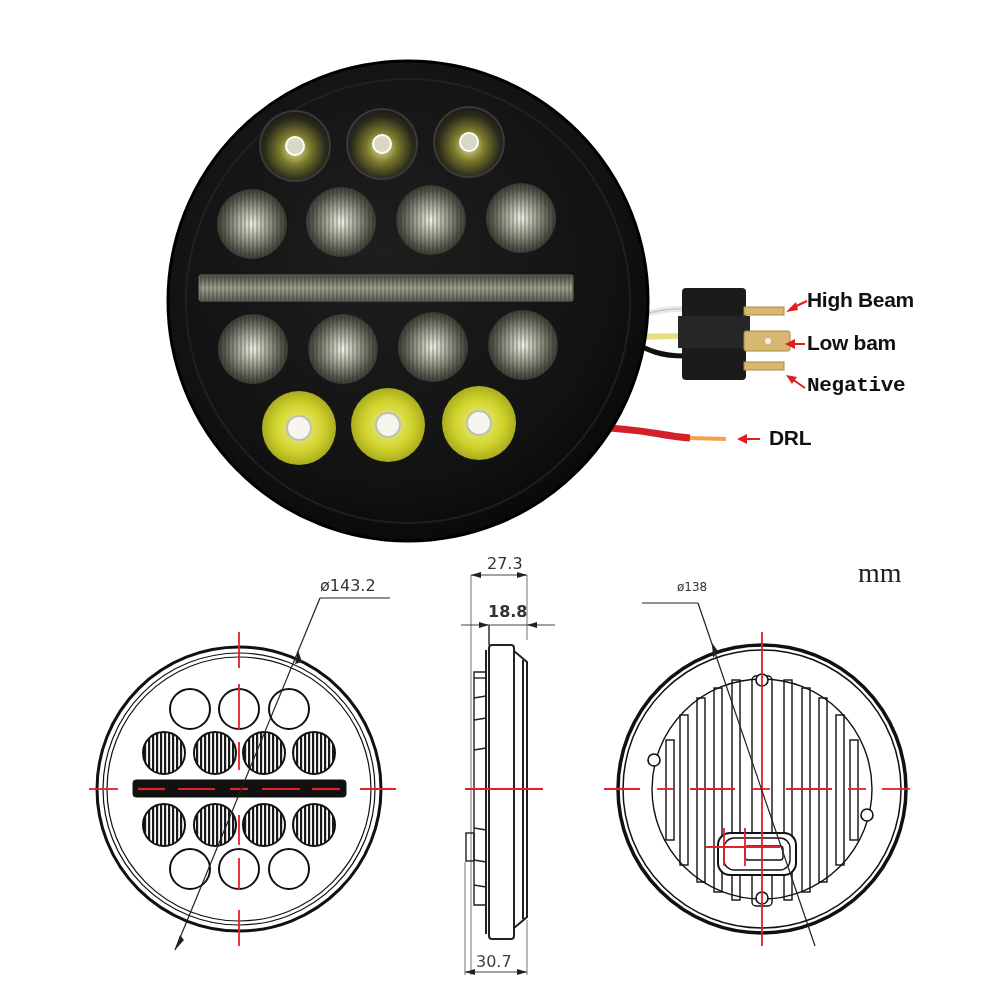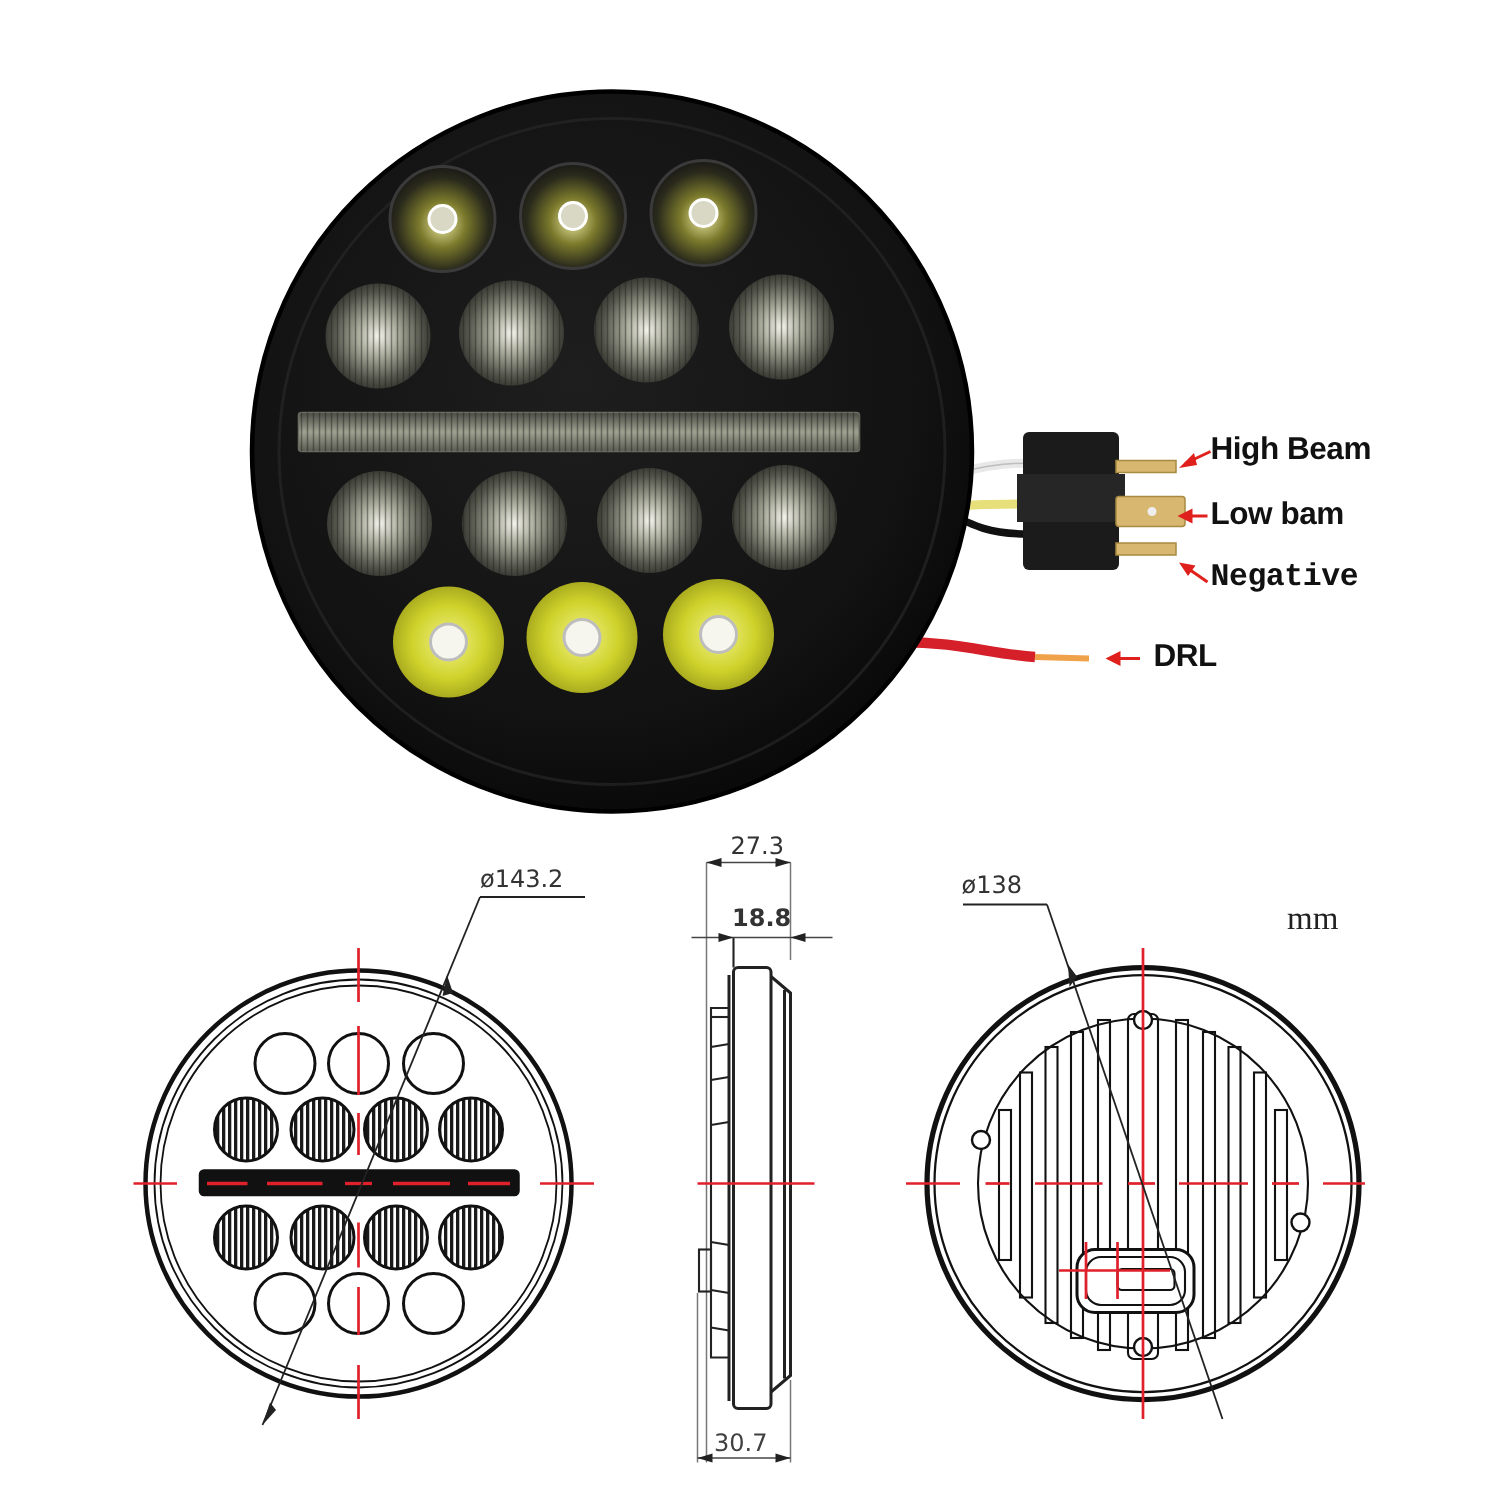--- a/index.html
+++ b/index.html
@@ -17,23 +17,22 @@
   .dim {
     position: absolute;
     font-family: "DejaVu Sans", sans-serif;
     font-size: 15px;
     color: #333333;
     white-space: nowrap;
   }
   .unit {
     position: absolute;
     font-family: "Liberation Serif", serif;
-    font-size: 22px;
+    font-size: 28px;
     color: #222222;
-    margin-top: 42px;
   }
   svg { position: absolute; left: 0; top: 0; }
 </style>
 </head>
 <body>
 
 <div class="abs" style="left:0;top:16px;width:892px;height:540px;">
   <svg width="1000" height="540" viewBox="0 0 1000 540">
     <defs>
       <radialGradient id="housingGrad" cx="45%" cy="40%" r="60%">
@@ -287,15 +286,15 @@
       <line x1="642" y1="603" x2="698" y2="603"></line>
       <line x1="698" y1="603" x2="815" y2="946"></line>
       <polygon points="712,643 713,658 718,651" stroke="none"></polygon>
     </g>
   </svg>
 
   <div class="dim" style="left:320px;top:36px;font-size:16px;">ø143.2</div>
   <div class="dim" style="left:477px;top:14px;font-size:16px;margin-left:10px;">27.3</div>
   <div class="dim" style="left:488px;top:62px;font-size:16px;font-weight:bold;">18.8</div>
   <div class="dim" style="left:476px;top:412px;font-size:16px;color:#404040;">30.7</div>
-  <div class="dim" style="left:641px;top:40px;font-size:16px;">ø138</div>
+  <div class="dim" style="left:677px;top:40px;font-size:12px;">ø138</div>
   <div class="unit" style="left:858px;top:17px;">mm</div>
 </div>
 
 </body></html>

